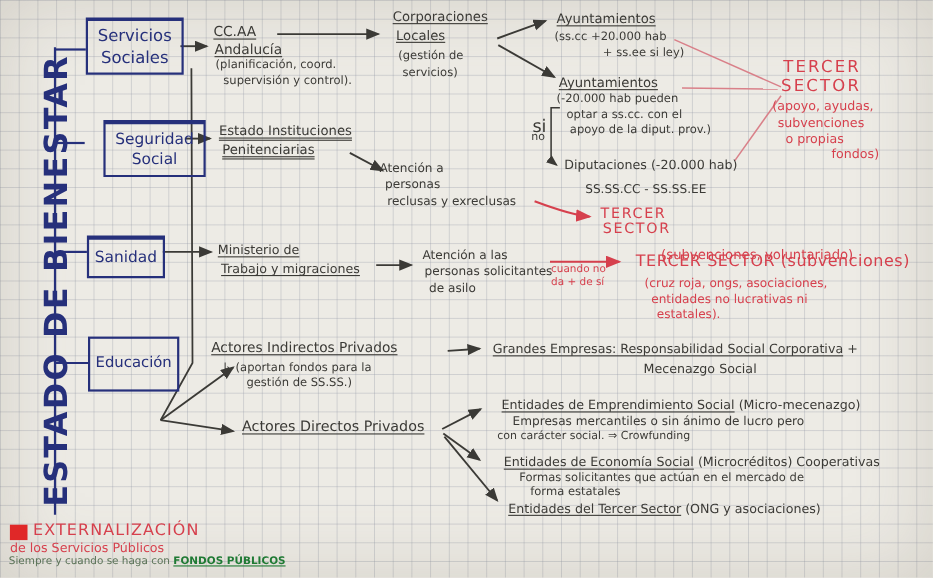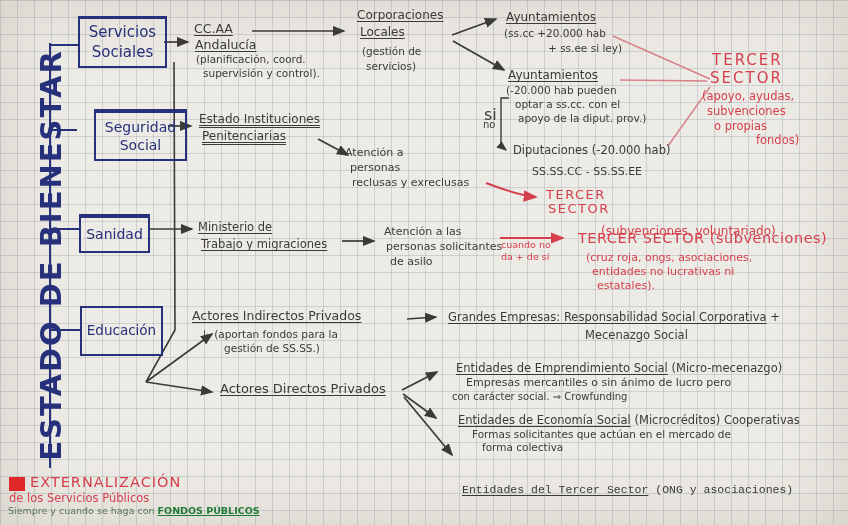--- a/index.html
+++ b/index.html
@@ -166,23 +166,23 @@
   <span class="t" style="left:456px; top:362px; font-size:11.5px;">
     <span class="u">Entidades de Emprendimiento Social</span><span> (Micro-mecenazgo)</span>
   </span>
   <span class="t" style="left:466px; top:377px; font-size:11px;">Empresas mercantiles o sin ánimo de lucro pero</span>
   <span class="t" style="left:452px; top:391px; font-size:10px;">con carácter social. ⇒ Crowfunding</span>
 
   <span class="t" style="left:458px; top:414px; font-size:11.5px;">
     <span class="u">Entidades de Economía Social</span><span> (Microcréditos) Cooperativas</span>
   </span>
   <span class="t" style="left:472px; top:429px; font-size:10.5px;">Formas solicitantes que actúan en el mercado de</span>
-  <span class="t" style="left:482px; top:442px; font-size:10.5px;">forma colectiva</span>
+  <span class="t" style="left:482px; top:442px; font-size:10.5px;">forma estatales</span>
 
-  <span class="t" style="left:462px; top:484px; font-size:11.5px;font-family:Liberation Mono, monospace;">
+  <span class="t" style="left:462px; top:456px; font-size:11.5px;">
     <span class="u">Entidades del Tercer Sector</span><span> (ONG y asociaciones)</span>
   </span>
 
   <div class="sq" style="left:9px; top:477px; width:16px; height:14px;"></div>
   <span class="t red" style="left:30px; top:474px; font-size:14.5px; letter-spacing:1px;">EXTERNALIZACIÓN</span>
   <span class="t red" style="left:9px; top:492px; font-size:11.5px;">de los Servicios Públicos</span>
   <span class="t" style="left:8px; top:506px; font-size:9.5px;">
     <span class="green">Siempre y cuando se haga con </span><span class="greenb">FONDOS PÚBLICOS</span>
   </span>
 

